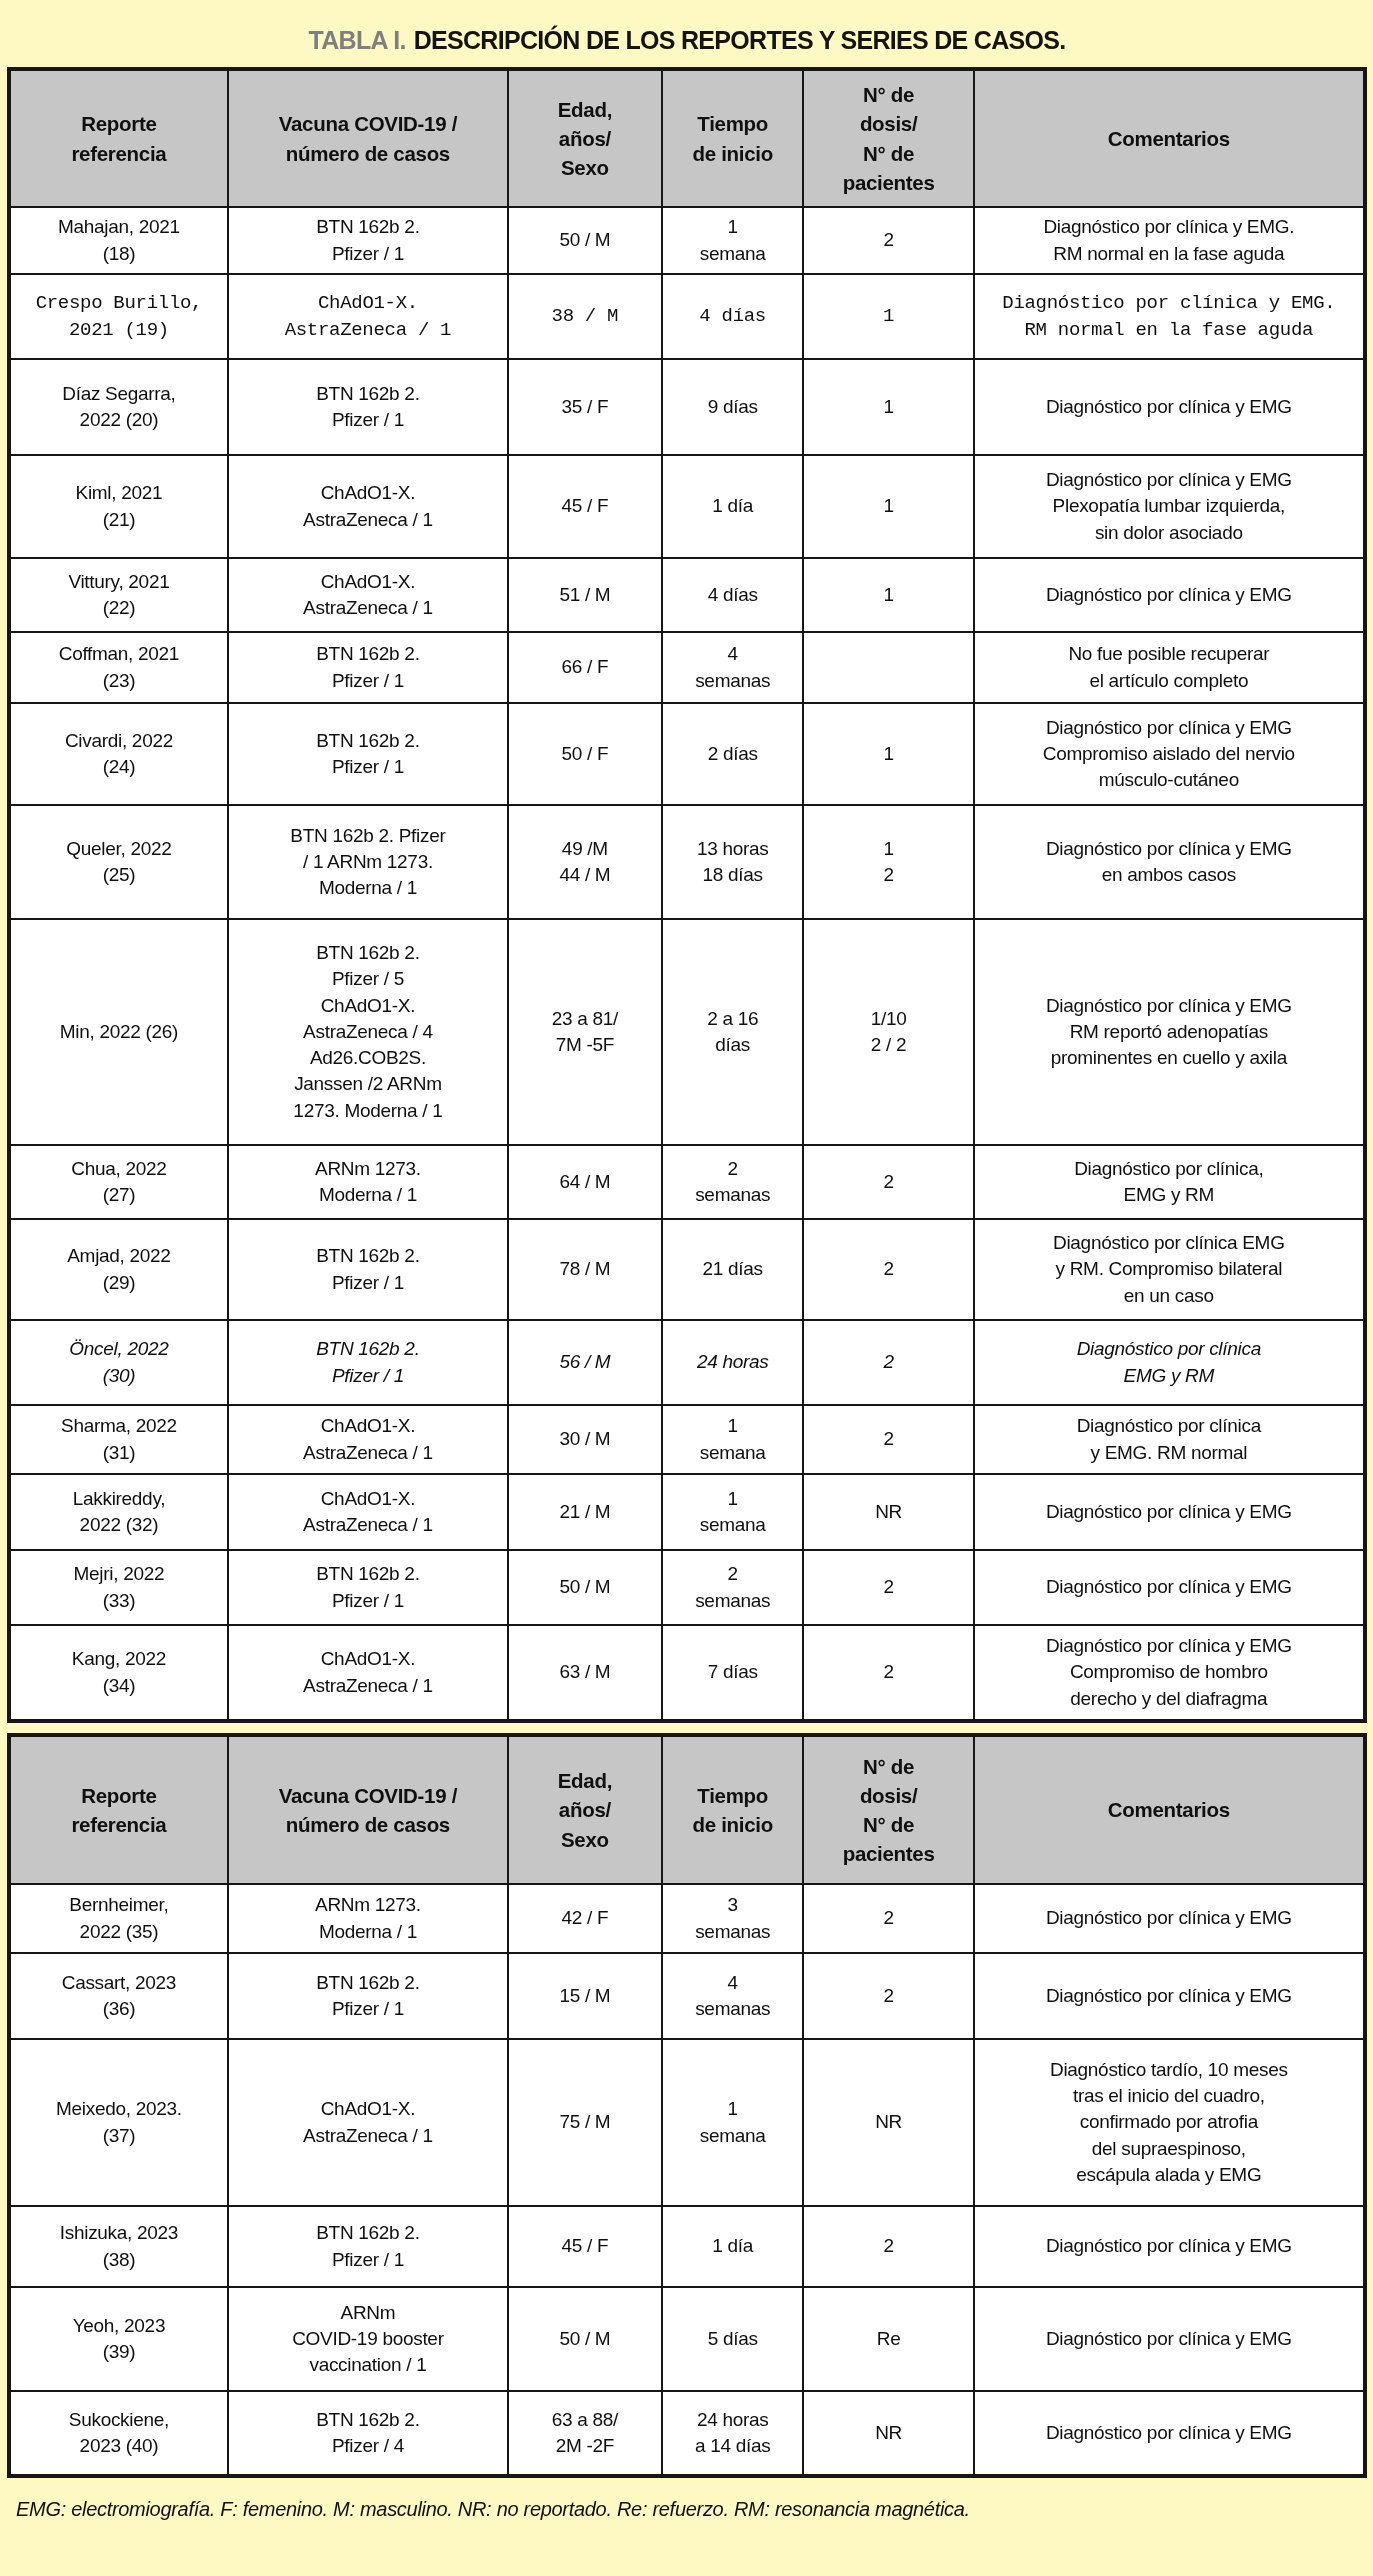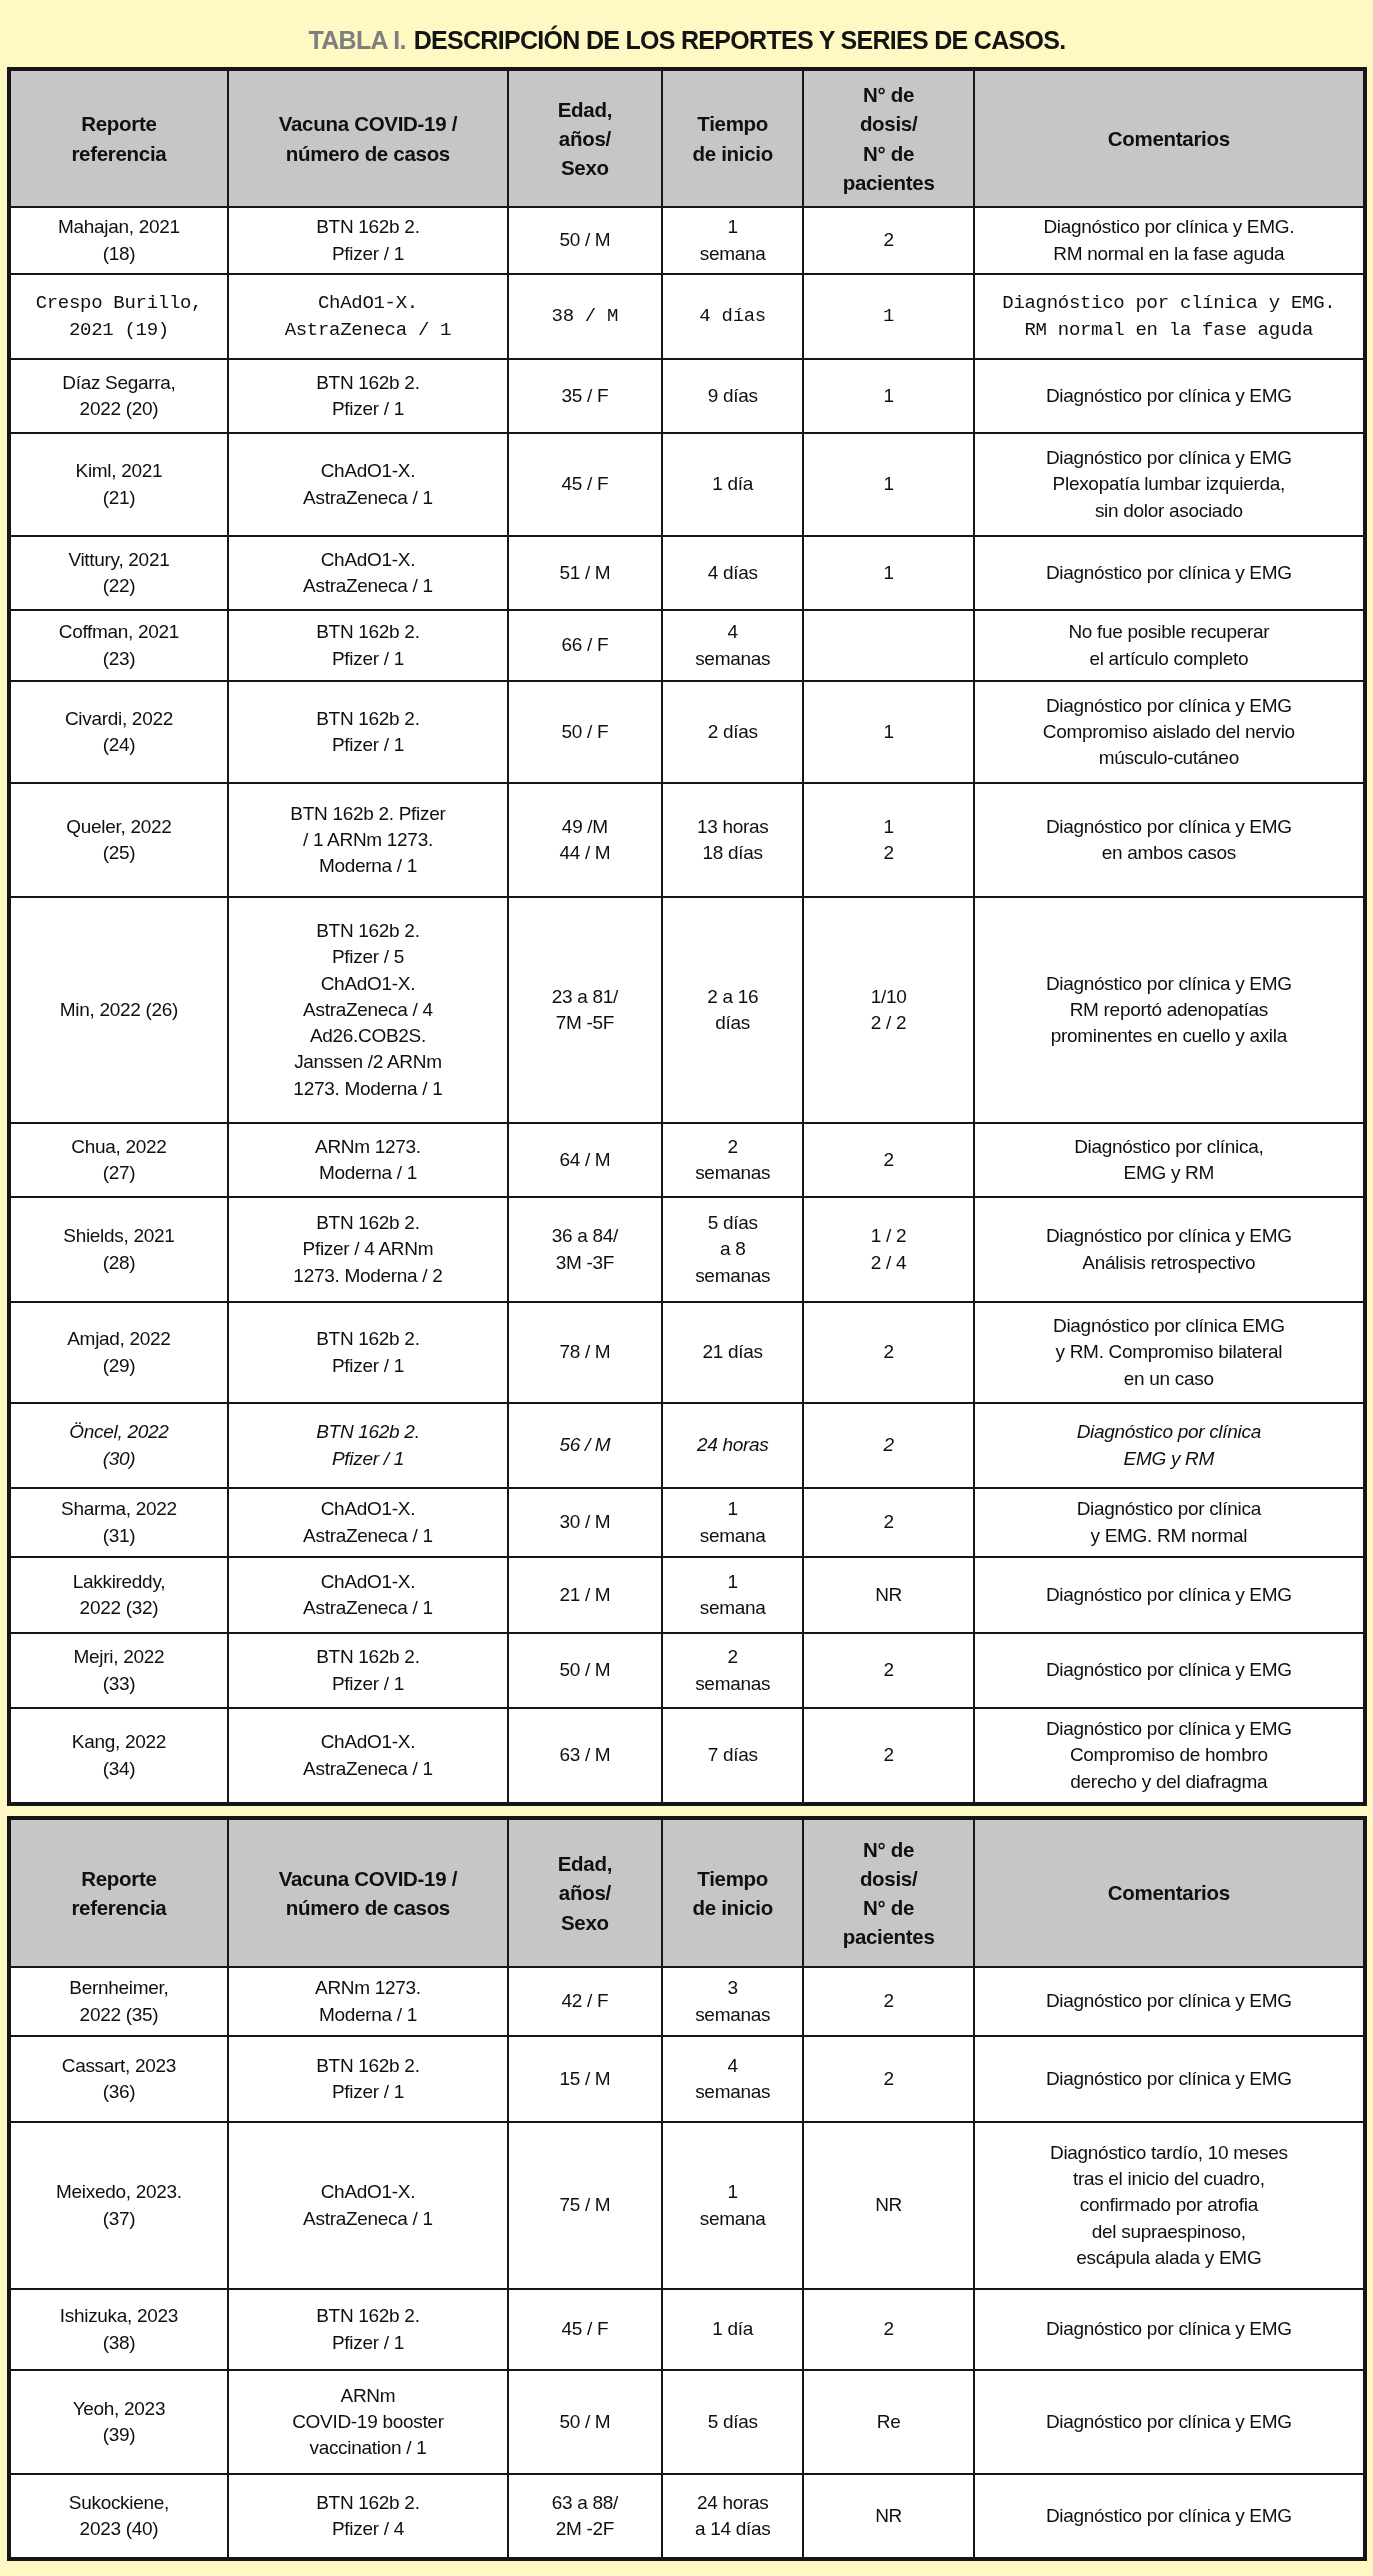--- a/index.html
+++ b/index.html
@@ -119,21 +119,21 @@
           <td>Crespo Burillo,
 2021 (19)</td>
           <td>ChAdO1-X.
 AstraZeneca / 1</td>
           <td>38 / M</td>
           <td>4 días</td>
           <td>1</td>
           <td>Diagnóstico por clínica y EMG.
 RM normal en la fase aguda</td>
         </tr>
-        <tr style="height: 74px;">
+        <tr style="height: 96px;">
           <td>Díaz Segarra,
 2022 (20)</td>
           <td>BTN 162b 2.
 Pfizer / 1</td>
           <td>35 / F</td>
           <td>9 días</td>
           <td>1</td>
           <td>Diagnóstico por clínica y EMG</td>
         </tr>
         <tr style="height: 103px;">
@@ -220,36 +220,20 @@
           <td>Chua, 2022
 (27)</td>
           <td>ARNm 1273.
 Moderna / 1</td>
           <td>64 / M</td>
           <td>2
 semanas</td>
           <td>2</td>
           <td>Diagnóstico por clínica,
 EMG y RM</td>
-        </tr>
-        <tr style="height: 105px;">
-          <td>Shields, 2021
-(28)</td>
-          <td>BTN 162b 2.
-Pfizer / 4 ARNm
-1273. Moderna / 2</td>
-          <td>36 a 84/
-3M -3F</td>
-          <td>5 días
-a 8
-semanas</td>
-          <td>1 / 2
-2 / 4</td>
-          <td>Diagnóstico por clínica y EMG
-Análisis retrospectivo</td>
         </tr>
         <tr style="height: 101px;">
           <td>Amjad, 2022
 (29)</td>
           <td>BTN 162b 2.
 Pfizer / 1</td>
           <td>78 / M</td>
           <td>21 días</td>
           <td>2</td>
           <td>Diagnóstico por clínica EMG

